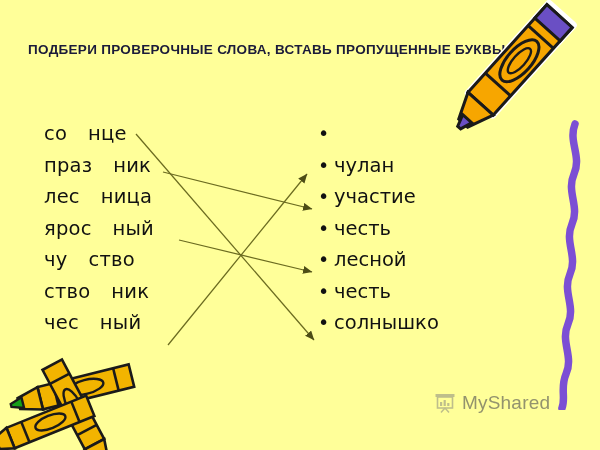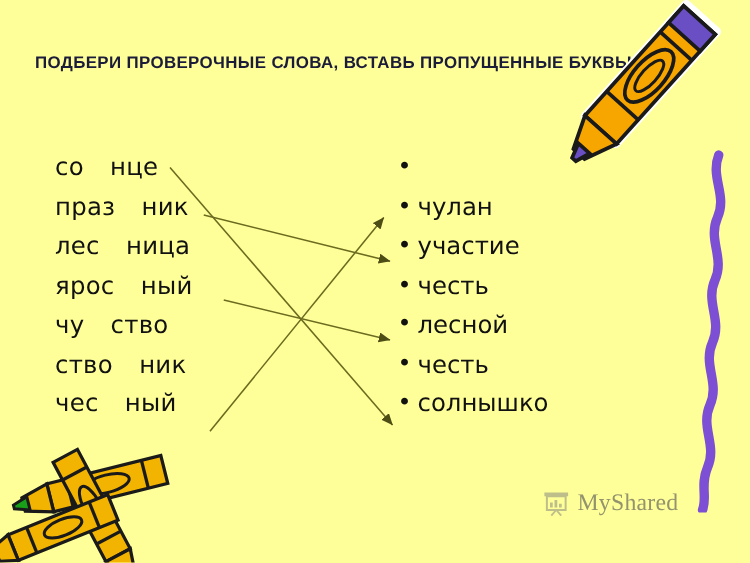--- a/index.html
+++ b/index.html
@@ -53,21 +53,21 @@
   #squiggle{left:520px;top:120px;width:80px;height:290px;z-index:2;}
   #crayons-bl{left:-6px;top:352px;width:180px;height:105px;z-index:7;}
 
   
   #watermark{
     position:absolute;left:434px;top:392px;
     display:flex;align-items:center;gap:6px;
     z-index:8;opacity:.92;
   }
   #watermark .wm-text{
-    font-family:Liberation Serif, serif;
+    font-family:Liberation Sans, sans-serif;
     font-size:19px;color:#8a8a6a;letter-spacing:.2px;
   }
 </style>
 </head>
 <body>
 
 <div id="stage">
 
   <div class="title">ПОДБЕРИ ПРОВЕРОЧНЫЕ СЛОВА, ВСТАВЬ ПРОПУЩЕННЫЕ БУКВЫ</div>
 

